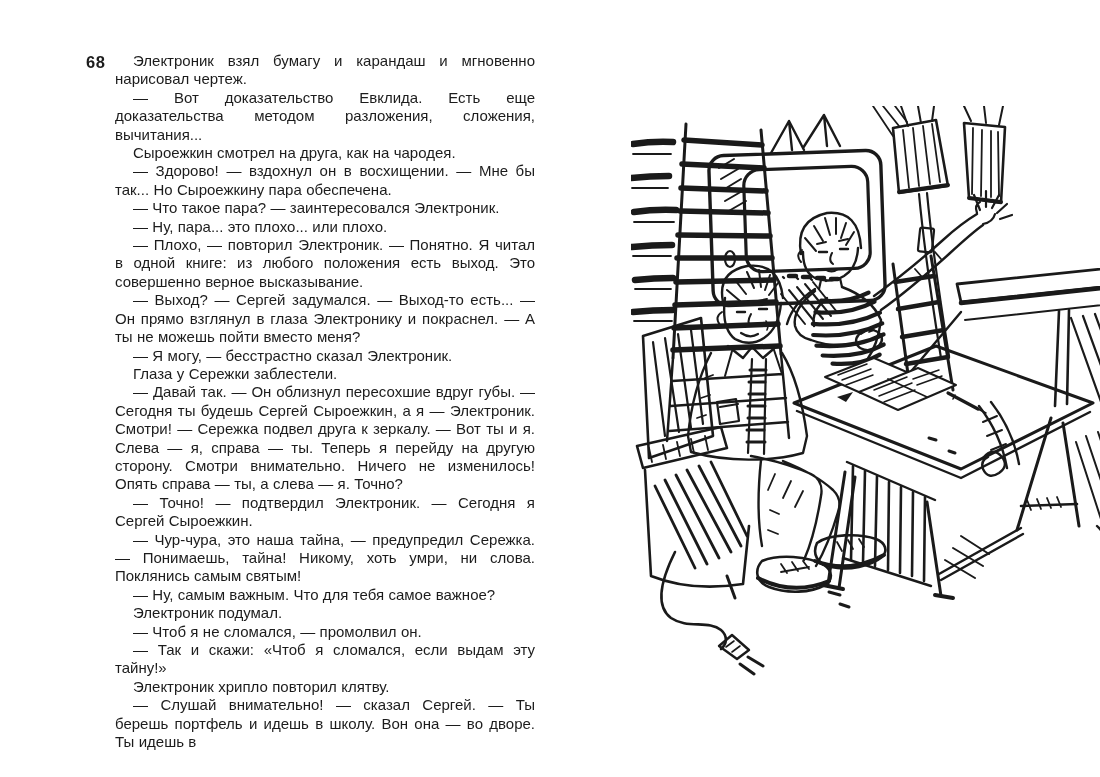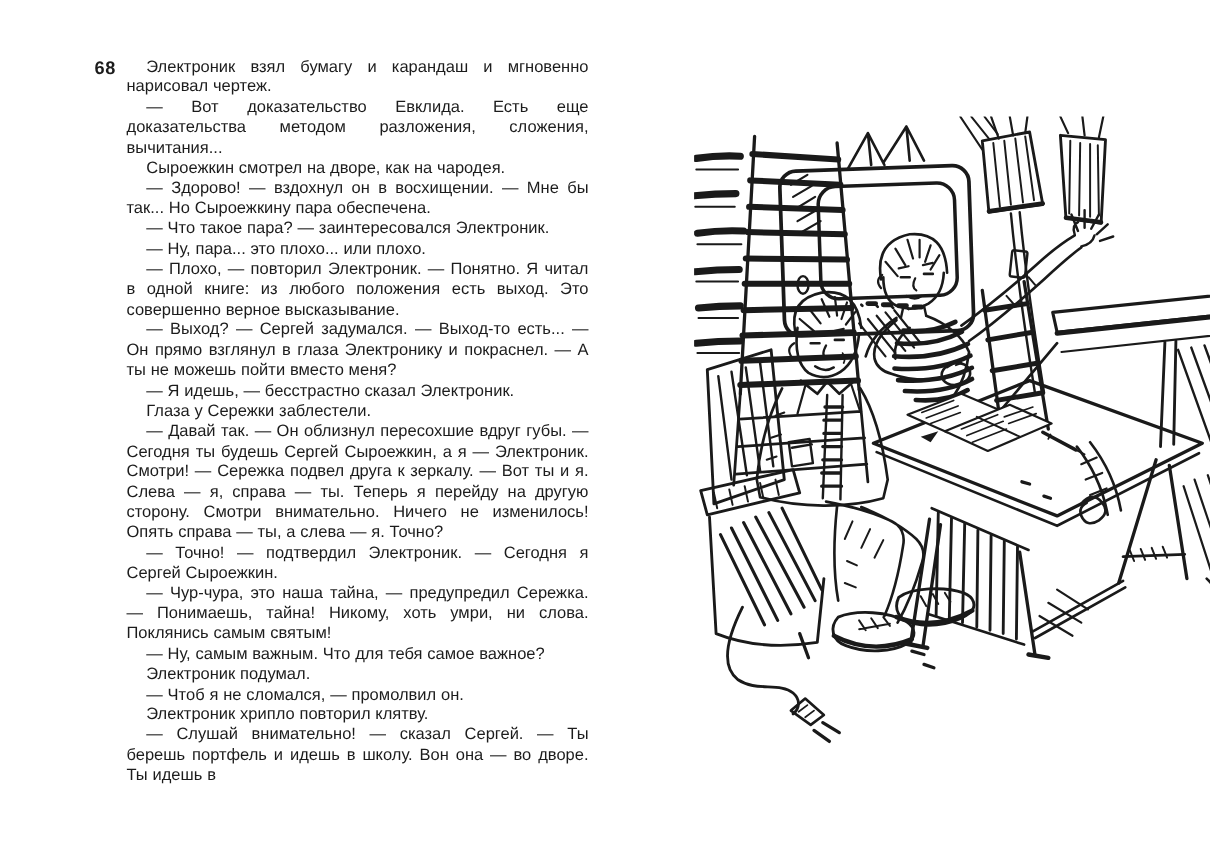--- a/index.html
+++ b/index.html
@@ -17,34 +17,35 @@
 </head>
 <body>
 
 <div class="stage">
 
   <div class="page-number">68</div>
 
   <div class="text-column">
       <p class="para">Электроник взял бумагу и карандаш и мгновенно нарисовал чертеж.</p>
       <p class="para">— Вот доказательство Евклида. Есть еще доказательства методом разложения, сложения, вычитания...</p>
-      <p class="para">Сыроежкин смотрел на дворе, как на чародея.</p>
+      <p class="para">Сыроежкин смотрел на друга, как на чародея.</p>
       <p class="para">— Здорово! — вздохнул он в восхищении. — Мне бы так... Но Сыроежкину пара обеспечена.</p>
       <p class="para">— Что такое пара? — заинтересовался Электроник.</p>
       <p class="para">— Ну, пара... это плохо... или плохо.</p>
       <p class="para">— Плохо, — повторил Электроник. — Понятно. Я читал в одной книге: из любого положения есть выход. Это совершенно верное высказывание.</p>
       <p class="para">— Выход? — Сергей задумался. — Выход-то есть... — Он прямо взглянул в глаза Электронику и покраснел. — А ты не можешь пойти вместо меня?</p>
-      <p class="para">— Я идешь, — бесстрастно сказал Электроник.</p>
+      <p class="para">— Я могу, — бесстрастно сказал Электроник.</p>
       <p class="para">Глаза у Сережки заблестели.</p>
       <p class="para">— Давай так. — Он облизнул пересохшие вдруг губы. — Сегодня ты будешь Сергей Сыроежкин, а я — Электроник. Смотри! — Сережка подвел друга к зеркалу. — Вот ты и я. Слева — я, справа — ты. Теперь я перейду на другую сторону. Смотри внимательно. Ничего не изменилось! Опять справа — ты, а слева — я. Точно?</p>
       <p class="para">— Точно! — подтвердил Электроник. — Сегодня я Сергей Сыроежкин.</p>
       <p class="para">— Чур-чура, это наша тайна, — предупредил Сережка. — Понимаешь, тайна! Никому, хоть умри, ни слова. Поклянись самым святым!</p>
       <p class="para">— Ну, самым важным. Что для тебя самое важное?</p>
       <p class="para">Электроник подумал.</p>
       <p class="para">— Чтоб я не сломался, — промолвил он.</p>
+      <p class="para">— Так и скажи: «Чтоб я сломался, если выдам эту тайну!»</p>
       <p class="para">Электроник хрипло повторил клятву.</p>
       <p class="para">— Слушай внимательно! — сказал Сергей. — Ты берешь портфель и идешь в школу. Вон она — во дворе. Ты идешь в</p>
     </div>
 
   <figure class="illustration" role="img" aria-label="Ink drawing: boy in a jacket sitting in an armchair and boy in a striped shirt raising his hand behind a desk with papers and a pencil; TV set with antenna, ladder shelf, lamp shades and an unplugged power cord on the floor">
     <svg viewBox="0 0 500 620" xmlns="http://www.w3.org/2000/svg">
       <g class="ink" stroke-width="2.2">
 
         <g>
           <path stroke-width="6.5" d="M2,38 q20,-3 40,-2 M0,72 q19,-2 38,-2 M3,106 q21,-3 42,-2 M1,141 q20,-2 40,-2 M4,174 q19,-2 38,-2 M2,206 q20,-2 40,-2"></path>

